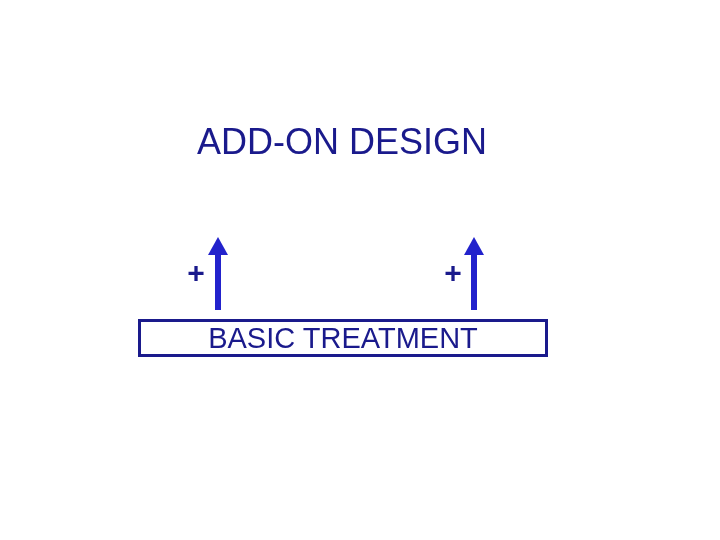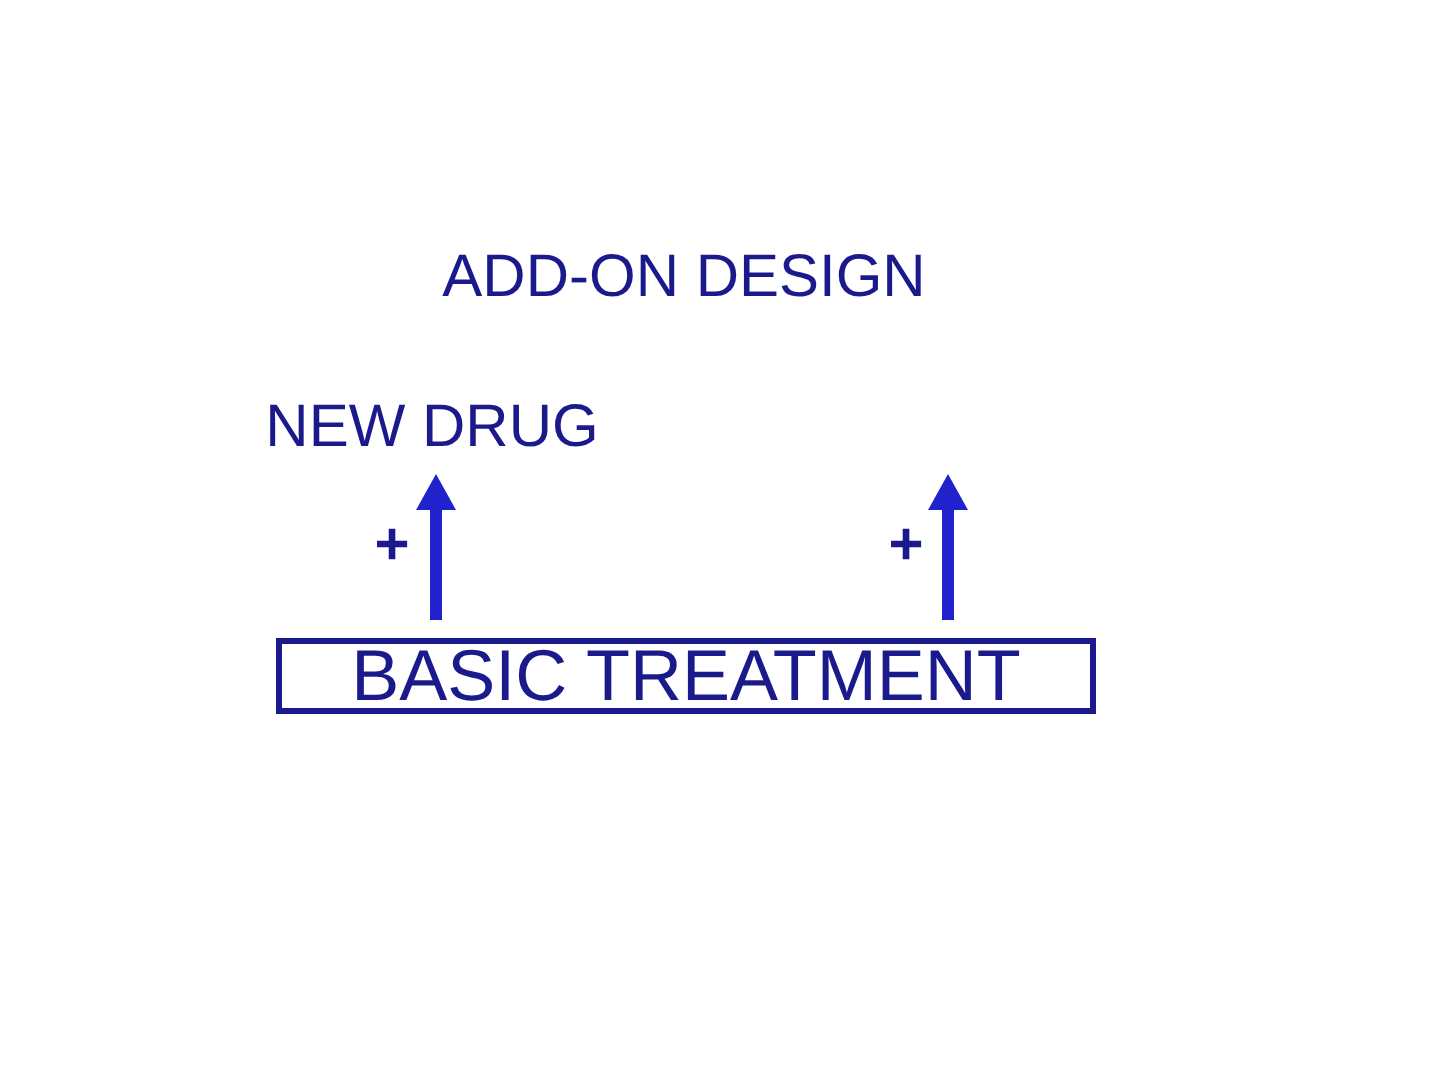--- a/index.html
+++ b/index.html
@@ -8,21 +8,21 @@
     background: var(--bg, #ffffff);
     font-family: "Liberation Sans", sans-serif;
     position: relative;
     overflow: hidden;
   }
   .slide { position: absolute; inset: 0; }
 
   .txt {
     position: absolute;
     color: var(--text, #1a1a8c);
-    font-size: 30px;
+    font-size: 36px;
     line-height: 1;
     white-space: nowrap;
     transform: translateX(-50%);
   }
   .title      { left: 342px; top: 124px; }
   .label-left { left: 216px; top: 199px; }
   .label-right{ left: 480px; top: 199px; }
 
   .plus {
     position: absolute;
@@ -54,33 +54,32 @@
   .base-box {
     position: absolute;
     left: 138px; top: 319px;
     width: 410px; height: 38px;
     border: 3px solid var(--box-border, #1a1a8c);
     background: #ffffff;
     display: flex; align-items: center; justify-content: center;
   }
   .base-box .box-label {
     color: var(--text, #1a1a8c);
-    font-size: 36px;
+    font-size: 29px;
     line-height: 1;
     white-space: nowrap;
   }
 </style>
 </head>
 <body>
 
 <div class="slide">
 
   <div class="txt title">ADD-ON DESIGN</div>
 
-  <div class="txt label-left">NEW DRUG</div>
 
 
   <div class="plus plus-left">+</div>
 
   <div class="plus plus-right">+</div>
 
   <div class="arrow arrow-left">
     <div class="head"></div>
     <div class="shaft"></div>
   </div>

